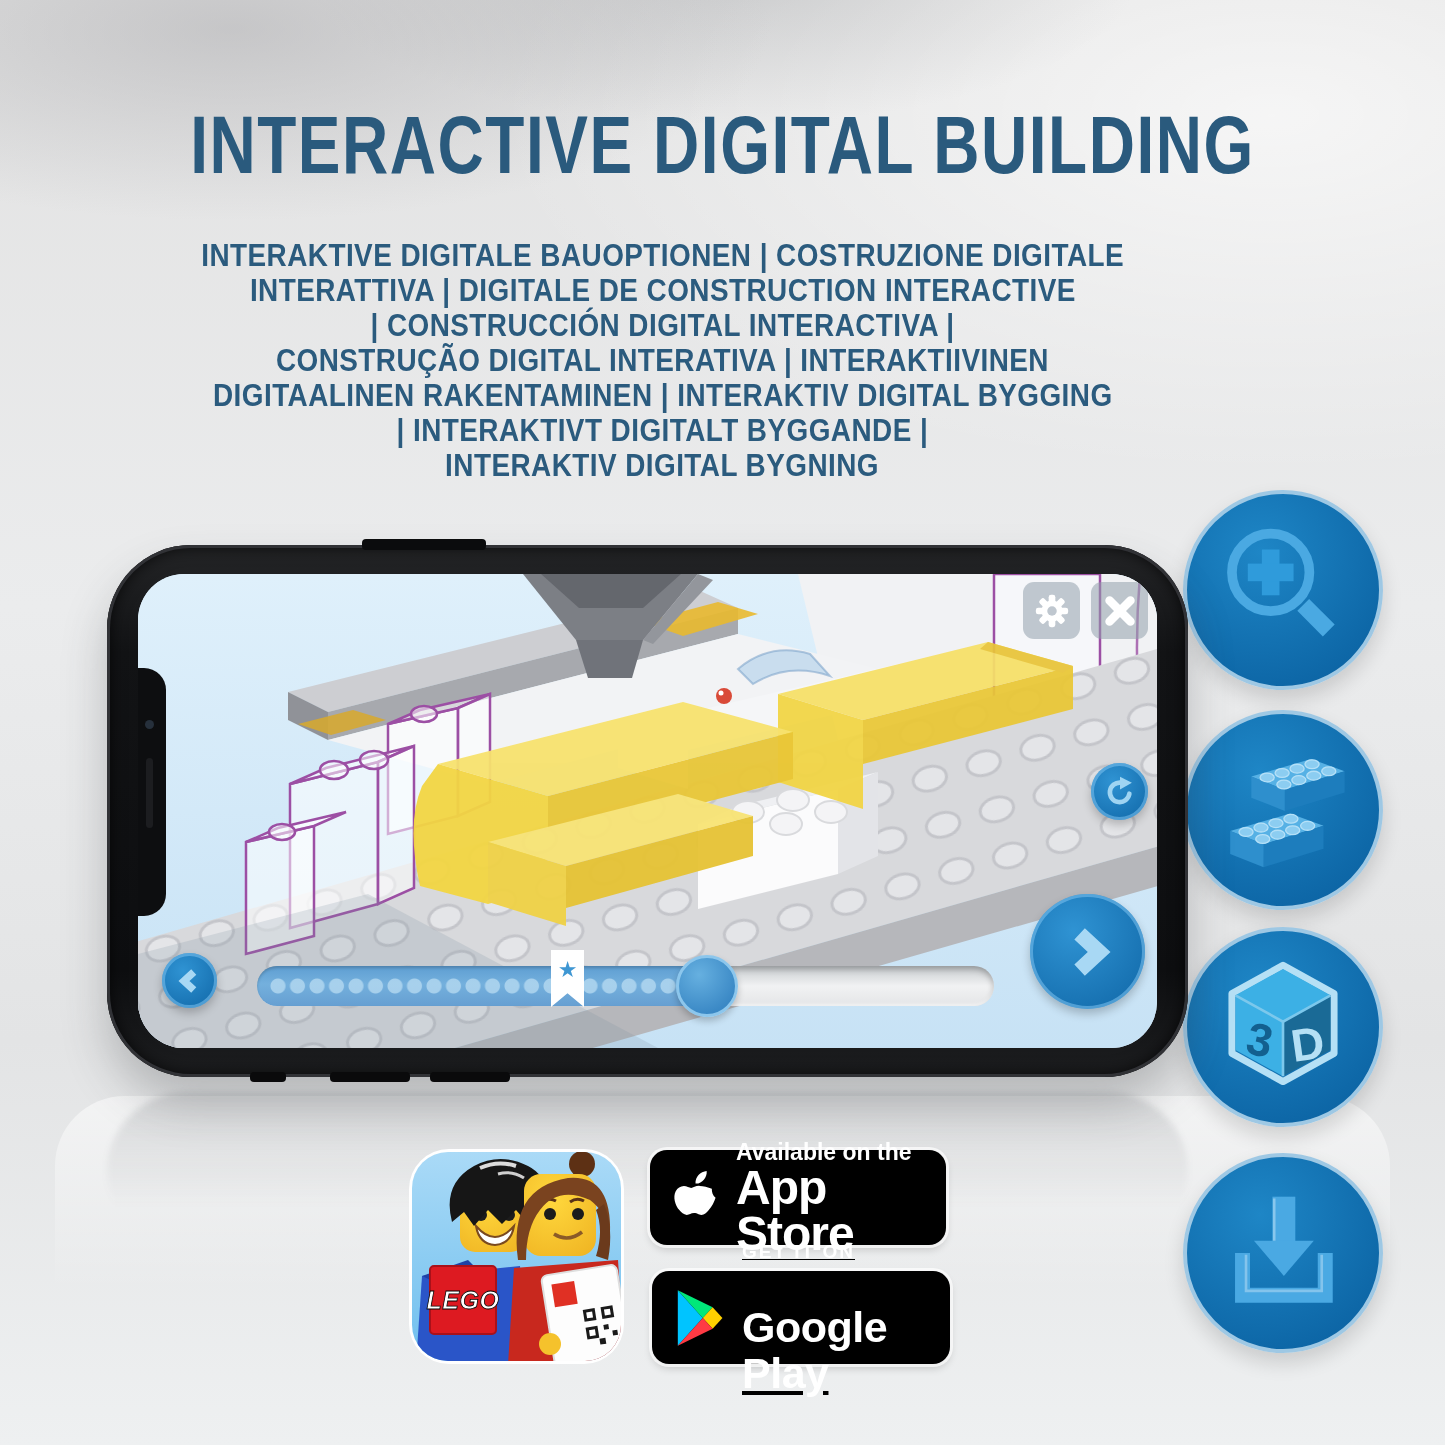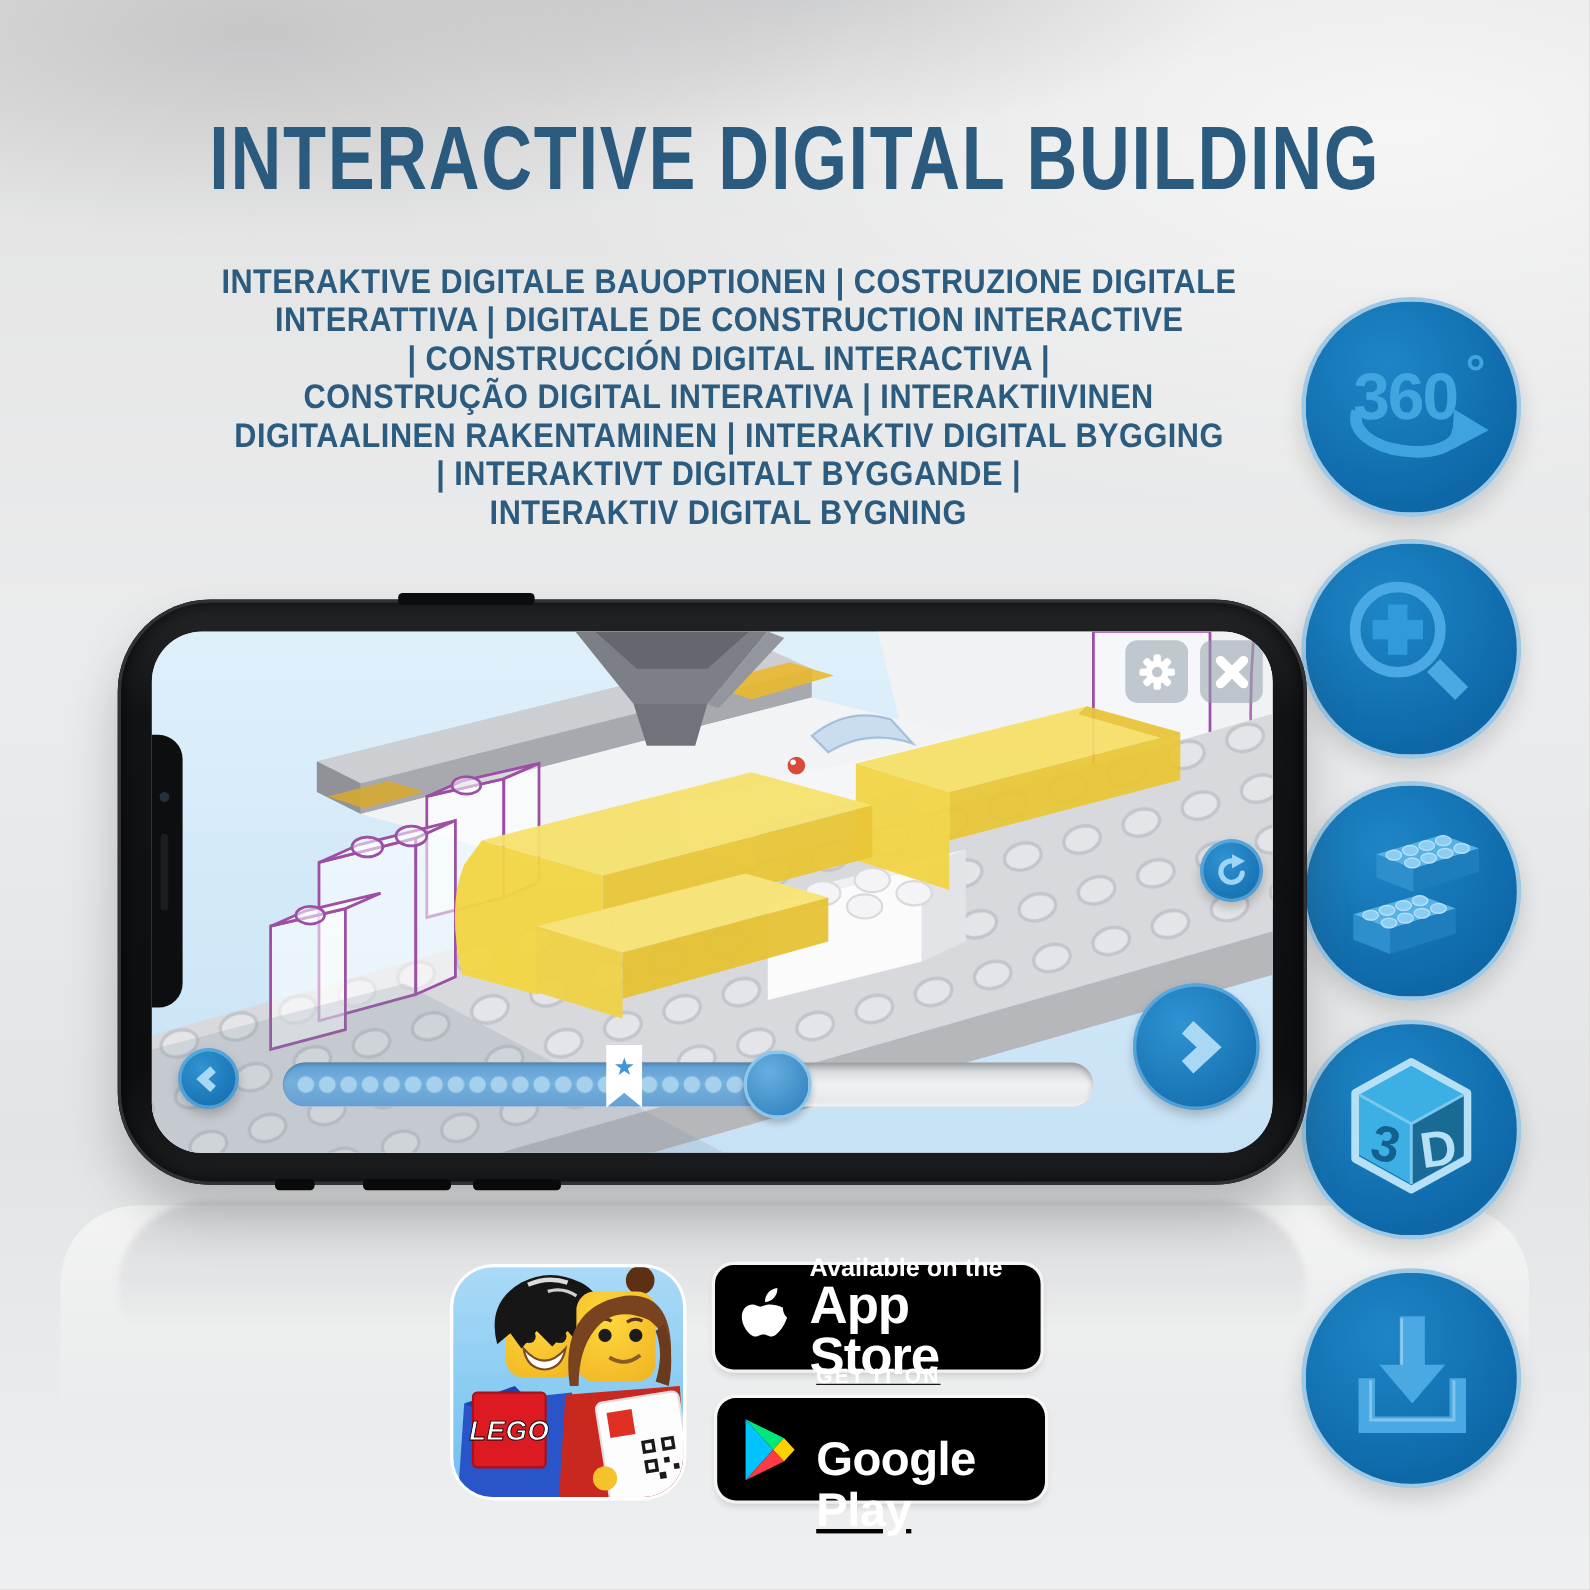--- a/index.html
+++ b/index.html
@@ -93,28 +93,20 @@
     <div>| CONSTRUCCIÓN DIGITAL INTERACTIVA |</div>
     <div>CONSTRUÇÃO DIGITAL INTERATIVA | INTERAKTIIVINEN</div>
     <div>DIGITAALINEN RAKENTAMINEN | INTERAKTIV DIGITAL BYGGING</div>
     <div>| INTERAKTIVT DIGITALT BYGGANDE |</div>
     <div>INTERAKTIV DIGITAL BYGNING</div>
   </div>
 
   <div class="table-glow"></div>
   <div class="reflection"></div>
 
-  <div class="feat" style="top:270px">
-    <svg viewBox="0 0 200 200">
-      <text x="40" y="112" font-size="68" font-weight="800" fill="#41a5e0" letter-spacing="-2">360</text>
-      <text x="156" y="82" font-size="52" font-weight="800" fill="#41a5e0">°</text>
-      <path d="M44,104 C30,150 150,162 148,122" fill="none" stroke="#3fa3df" stroke-width="12"></path>
-      <polygon points="144,102 180,124 142,144" fill="#3fa3df"></polygon>
-    </svg>
-  </div>
 
   <div class="feat" style="top:490px">
     <svg viewBox="0 0 200 200">
       <circle cx="86" cy="80" r="44" fill="none" stroke="#4aa9e2" stroke-width="11"></circle>
       <rect x="76" y="54" width="20" height="52" fill="#2f9bdb"></rect>
       <rect x="60" y="70" width="52" height="20" fill="#2f9bdb"></rect>
       <line x1="123" y1="117" x2="152" y2="146" stroke="#4aa9e2" stroke-width="19"></line>
     </svg>
   </div>
 

